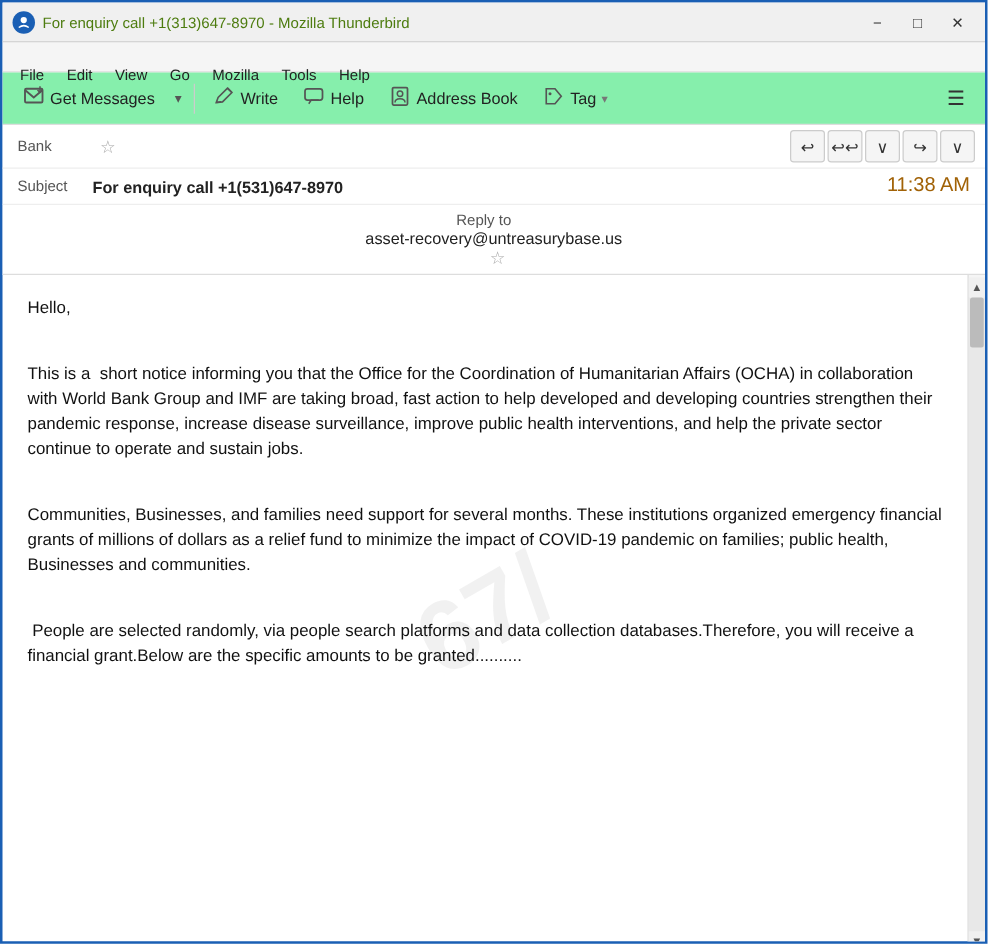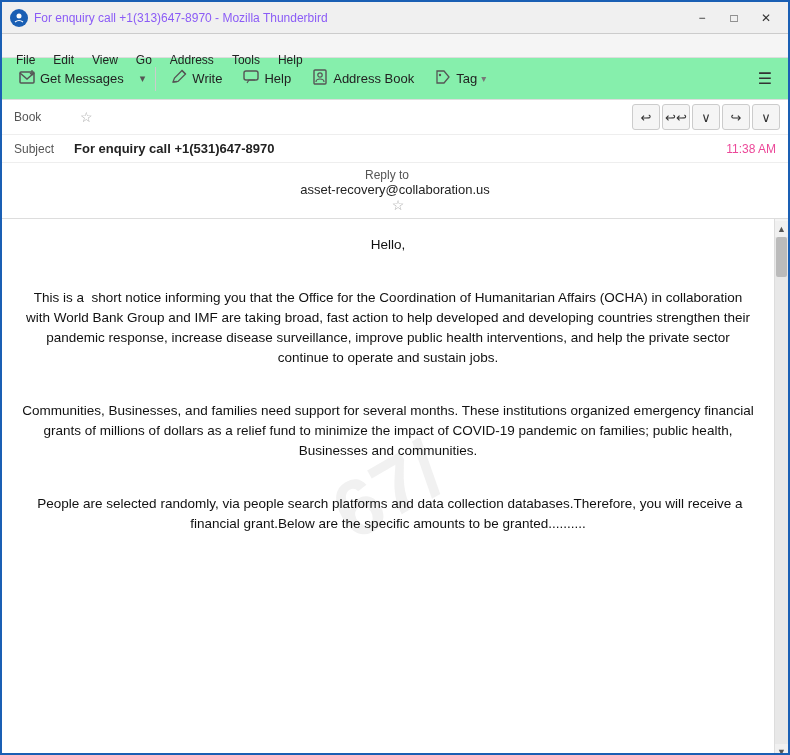--- a/index.html
+++ b/index.html
@@ -28,21 +28,21 @@
       height: 18px;
       margin-right: 6px;
       border-radius: 50%;
       background: #1a5fb4;
       display: flex; align-items: center; justify-content: center;
       flex-shrink: 0;
     }
     .title-bar-text {
       flex: 1;
       font-size: 12px;
-      color: #8b5cf6;
+      color: #4d7c0f;
     }
     .title-bar-buttons {
       display: flex;
       gap: 4px;
     }
     .title-btn {
       width: 28px;
       height: 22px;
       display: flex;
       align-items: center;
@@ -147,22 +147,22 @@
       width: 60px;
       flex-shrink: 0;
     }
     .meta-value {
       font-size: 13px;
       color: #222;
       flex: 1;
     }
     .meta-value.bold { font-weight: bold; }
     .meta-time {
-      font-size: 12px;
-      color: #ec4899;
+      font-size: 16px;
+      color: #a16207;
     }
     .nav-buttons {
       display: flex;
       gap: 2px;
       padding: 4px 8px;
     }
     .nav-btn {
       width: 28px;
       height: 26px;
       display: flex;
@@ -208,21 +208,20 @@
       color: rgba(180,180,180,0.18);
       font-weight: bold;
       pointer-events: none;
       white-space: nowrap;
       z-index: 0;
     }
     .email-body p {
       position: relative;
       z-index: 1;
       margin-bottom: 12px;
-      text-align: center;
     }
     .scrollbar {
       width: 14px;
       background: #f5f5f5;
       border-left: 1px solid #ddd;
       display: flex;
       flex-direction: column;
       align-items: center;
       padding: 2px 0;
     }
@@ -305,21 +304,21 @@
     <button class="title-btn">□</button>
     <button class="title-btn close">✕</button>
   </div>
 </div>
 
 <div class="menu-bar">
   <span class="menu-item">File</span>
   <span class="menu-item">Edit</span>
   <span class="menu-item">View</span>
   <span class="menu-item">Go</span>
-  <span class="menu-item">Address</span>
+  <span class="menu-item">Mozilla</span>
   <span class="menu-item">Tools</span>
   <span class="menu-item">Help</span>
 </div>
 
 <div class="toolbar">
 
   <button class="toolbar-btn">
     <span style="font-size:16px;">
       <svg width="18" height="18" viewBox="0 0 18 18" fill="none">
         <rect x="2" y="4" width="14" height="11" rx="1" stroke="#555" stroke-width="1.5" fill="none"></rect>
@@ -380,41 +379,41 @@
 
   <button class="hamburger-btn">
     ☰
   </button>
 </div>
 
 <div class="email-meta">
 
   <div style="display:flex; align-items:stretch; border-bottom: 1px solid #eee;">
     <div class="meta-row" style="flex:1; border-bottom:none;">
-      <span class="meta-label">Book</span>
+      <span class="meta-label">Bank</span>
       <span class="star-icon">☆</span>
     </div>
     <div class="nav-buttons">
       <button class="nav-btn">↩</button>
       <button class="nav-btn">↩↩</button>
       <button class="nav-btn">∨</button>
       <button class="nav-btn">↪</button>
       <button class="nav-btn">∨</button>
     </div>
   </div>
 
   <div class="meta-row">
     <span class="meta-label">Subject</span>
     <span class="meta-value bold">For enquiry call +1(531)647-8970</span>
     <span class="meta-time">11:38 AM</span>
   </div>
 
   <div class="meta-row">
     <span class="meta-label">Reply to</span>
-    <span class="meta-value">asset-recovery@collaboration.us</span>
+    <span class="meta-value">asset-recovery@untreasurybase.us</span>
     <span class="star-icon">☆</span>
   </div>
 </div>
 
 <div class="email-body-container">
   <div class="email-body">
     <div class="watermark">67/</div>
     <p>Hello,</p>
     <br>
     <p>This is a &nbsp;short notice informing you that the Office for the Coordination of Humanitarian Affairs (OCHA) in collaboration with World Bank Group and IMF are taking broad, fast action to help developed and developing countries strengthen their pandemic response, increase disease surveillance, improve public health interventions, and help the private sector continue to operate and sustain jobs.</p>

